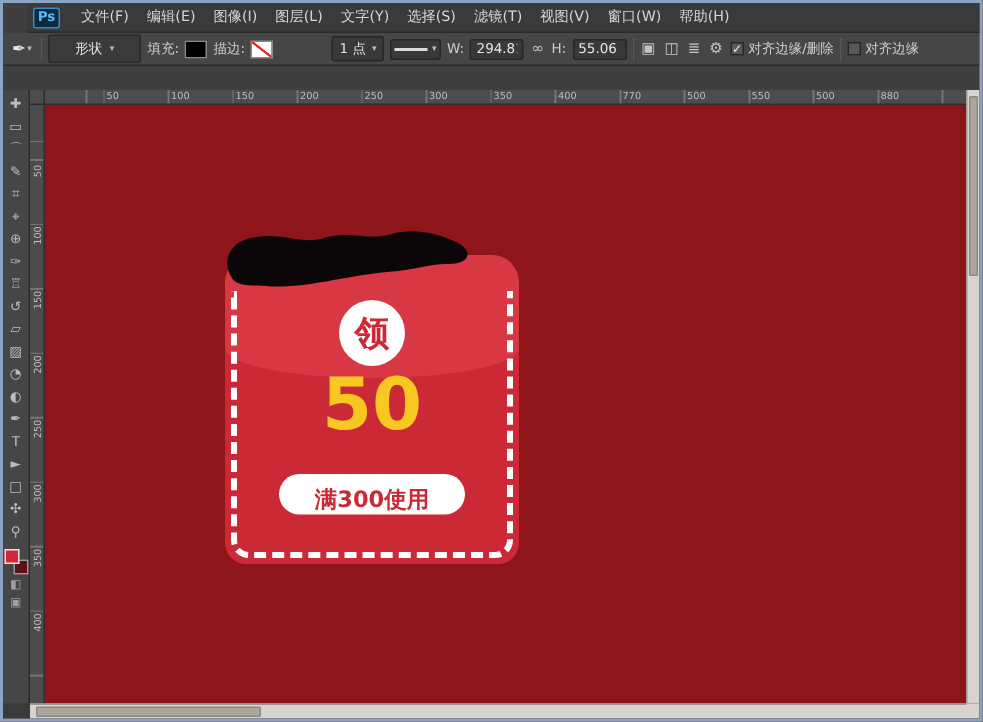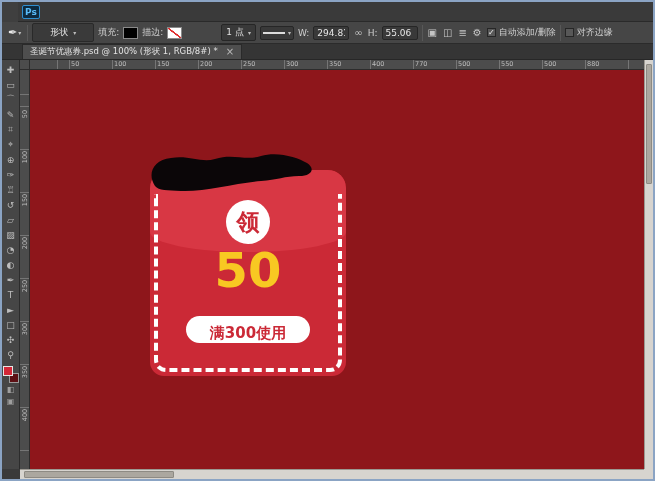--- a/index.html
+++ b/index.html
@@ -76,20 +76,33 @@
   .corner-box{position:absolute;right:0;bottom:0;width:9px;height:10px;background:#d7d4cf;}
   .toolbar-foot{position:absolute;left:0;bottom:0;width:18px;height:10px;background:#3a3a3a;}
 </style>
 </head>
 <body>
 
 <div id="window">
 
   <div class="menu-bar">
     <div class="ps-logo">Ps</div>
+    <div style="display:flex">
+
+    <span class="menu-item">文件(F)</span>
+        <span class="menu-item">编辑(E)</span>
+        <span class="menu-item">图像(I)</span>
+        <span class="menu-item">图层(L)</span>
+        <span class="menu-item">文字(Y)</span>
+        <span class="menu-item">选择(S)</span>
+        <span class="menu-item">滤镜(T)</span>
+        <span class="menu-item">视图(V)</span>
+        <span class="menu-item">窗口(W)</span>
+        <span class="menu-item">帮助(H)</span>
+      </div>
   </div>
 
   <div class="options-bar">
     <div class="tool-preset">
       <span class="glyph">✒</span>
       <span class="caret">▾</span>
     </div>
     <div class="opt-sep"></div>
     <div class="opt-select">
       <span>形状</span>
@@ -112,35 +125,29 @@
     <span class="mini-icon">∞</span>
     <span>H:</span>
     <input class="dim-input" value="55.06" style="">
     <div class="opt-sep"></div>
     <span class="mini-icon">▣</span>
     <span class="mini-icon">◫</span>
     <span class="mini-icon">≣</span>
     <span class="mini-icon">⚙</span>
     <div class="opt-check">
       <span class="checkbox">✓</span>
-      <span>自动添加/删除</span>
+      <span>对齐边缘/删除</span>
     </div>
     <div class="opt-sep"></div>
     <div class="opt-check">
       <span class="checkbox"></span>
       <span>对齐边缘</span>
     </div>
   </div>
 
-  <div class="tab-row">
-    <div class="doc-tab">
-      <span>圣诞节优惠券.psd @ 100% (形状 1, RGB/8#) *</span>
-      <span class="tab-close">×</span>
-    </div>
-  </div>
 
   <div class="toolbar">
     <div style="display:flex;flex-direction:column;align-items:center;">
 
     <div class="tool">✚</div>
         <div class="tool">▭</div>
         <div class="tool">⌒</div>
         <div class="tool">✎</div>
         <div class="tool">⌗</div>
         <div class="tool">⌖</div>

